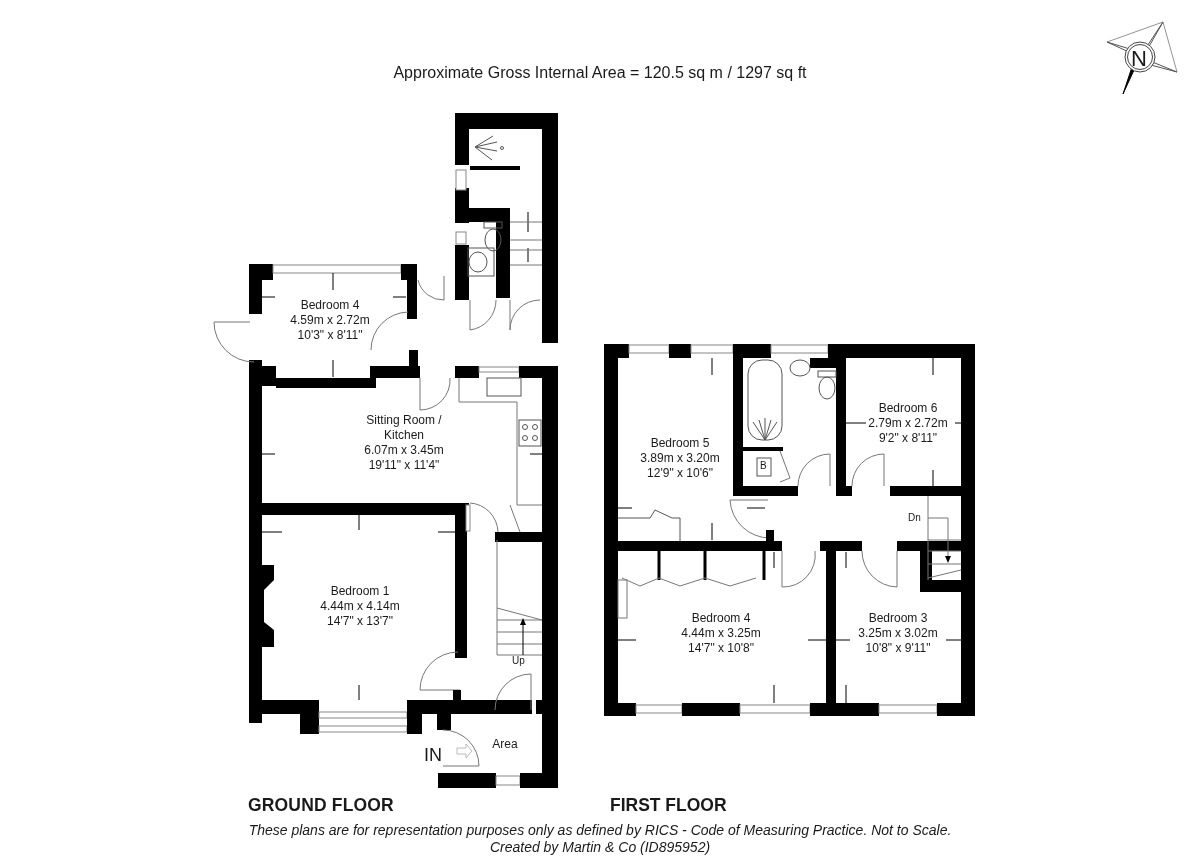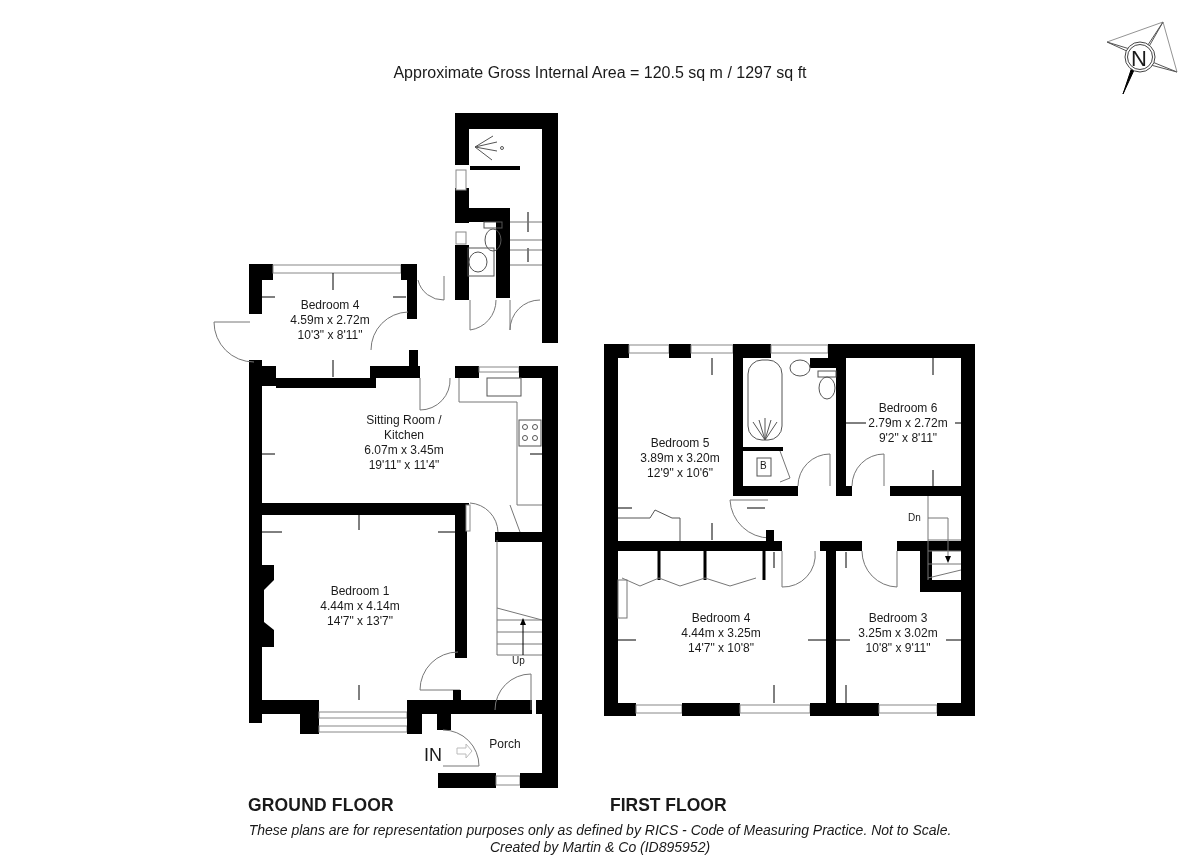--- a/index.html
+++ b/index.html
@@ -272,21 +272,21 @@
   <div>Kitchen</div>
   <div>6.07m x 3.45m</div>
   <div>19'11" x 11'4"</div>
 </div>
 <div class="room-label" style="left:360px;top:584px;">
   <div>Bedroom 1</div>
   <div>4.44m x 4.14m</div>
   <div>14'7" x 13'7"</div>
 </div>
 <div class="room-label" style="left:505px;top:737px;">
-  <div>Porch</div>
+  <div>Area</div>
 </div>
 <div class="tag" style="left:512px;top:655px;text-align:center;">Up</div>
 <div class="tag" style="left:424px;top:745px;font-size:18px;">IN</div>
 
 <div class="room-label" style="left:680px;top:428px;margin-top:8px;">
   <div>Bedroom 5</div>
   <div>3.89m x 3.20m</div>
   <div>12'9" x 10'6"</div>
 </div>
 <div class="room-label" style="left:908px;top:401px;">

